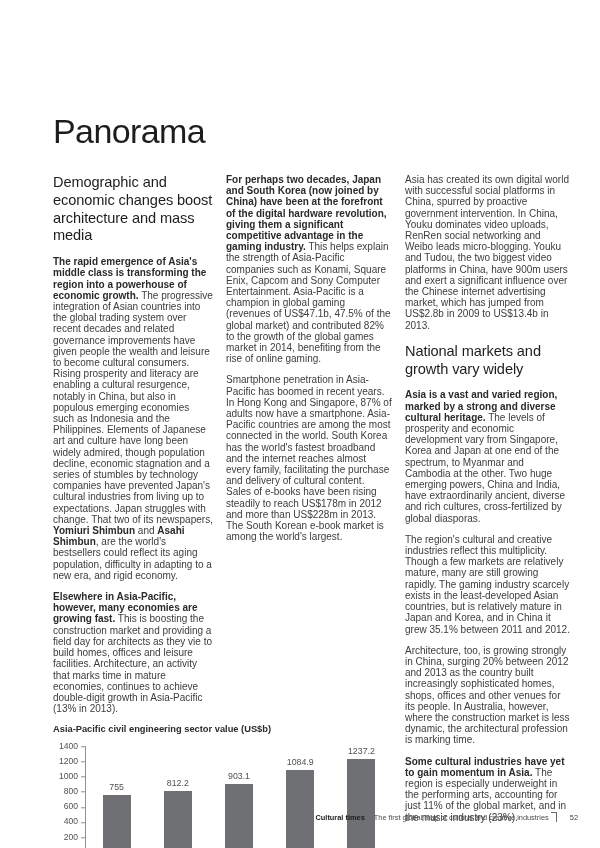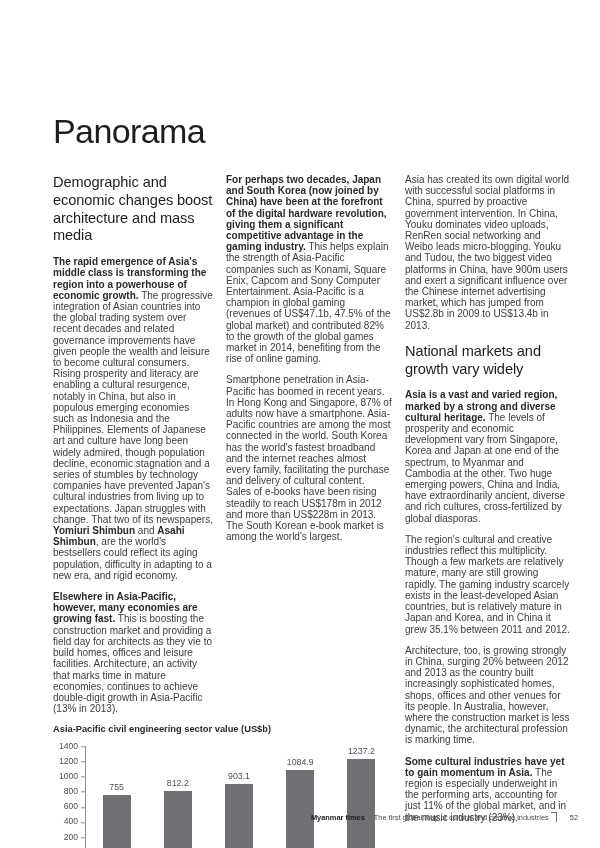--- a/index.html
+++ b/index.html
@@ -139,20 +139,20 @@
           <div class="xlab">2011</div>
           <div class="xlab">2012</div>
           <div class="xlab">2013</div>
         </div>
       <div class="source">Source: MarketLine, 2014</div>
     </div>
 
   </div>
 
   <div class="footer">
-    <span class="fbrand">Myanmar times</span>
+    <span class="fbrand">Cultural times</span>
     <span class="fsep"></span>
     <span class="fsub">The first global map of cultural and creative industries</span>
     <span class="fbracket"></span>
     <span class="fpage">52</span>
   </div>
 
 </div>
 
 </body></html>

